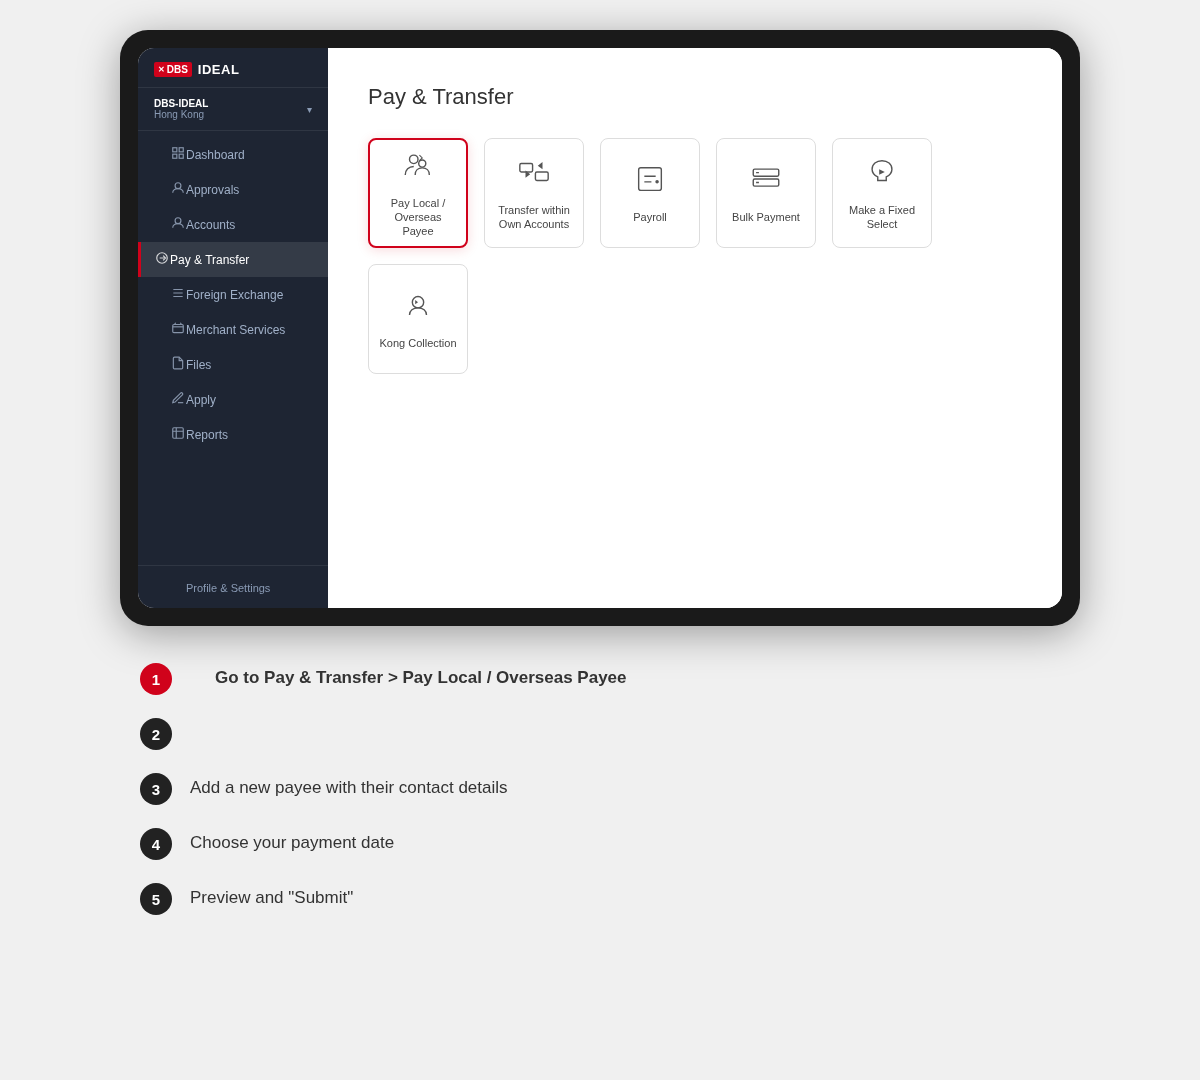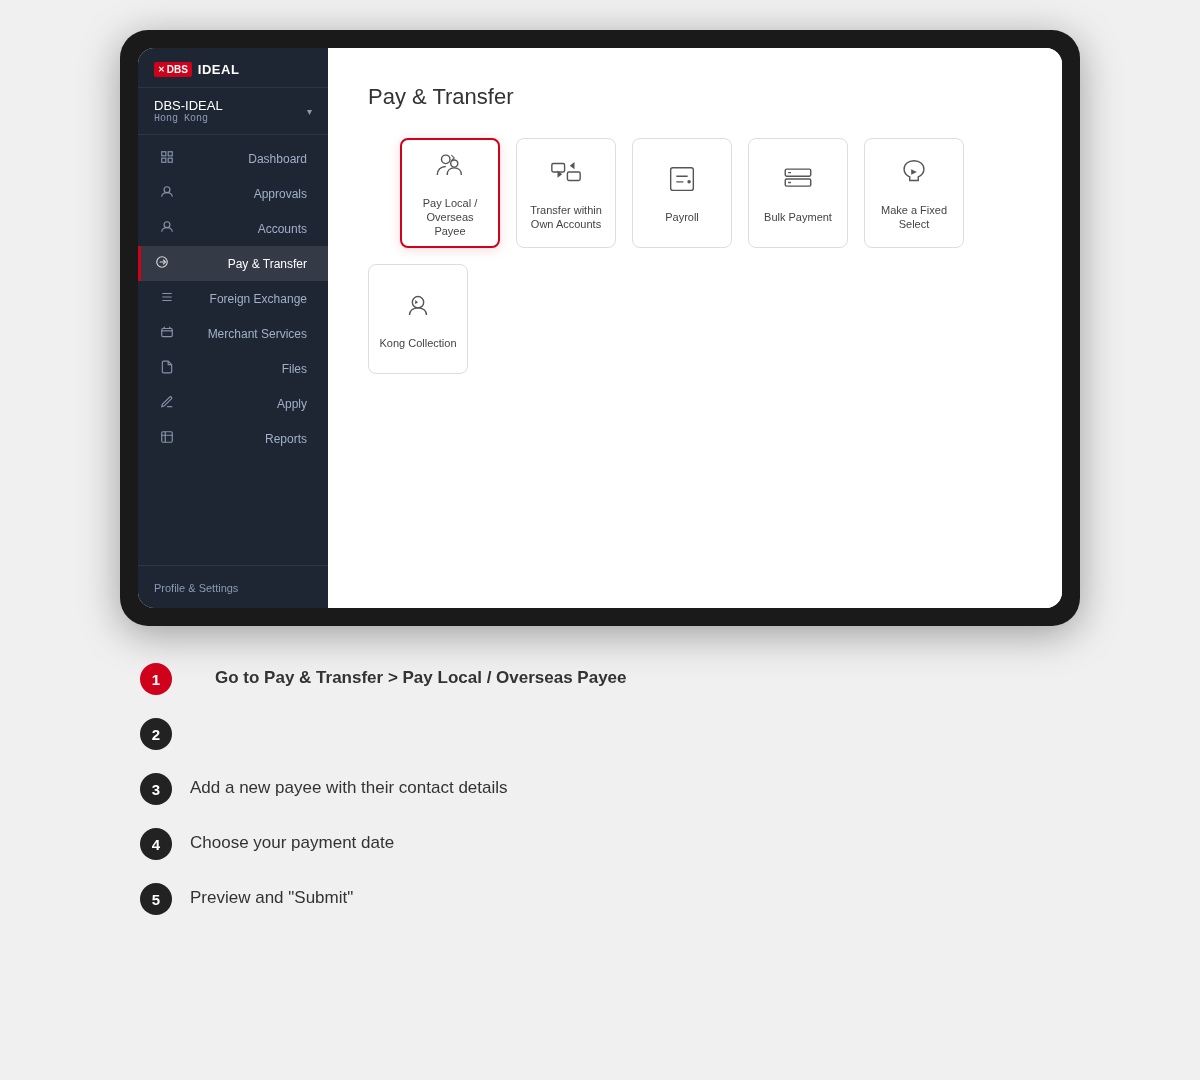--- a/index.html
+++ b/index.html
@@ -71,47 +71,44 @@
       display: flex;
       align-items: center;
       justify-content: space-between;
     }
     .account-info {
       display: flex;
       flex-direction: column;
     }
     .account-name {
       color: #fff;
-      font-size: 13px;
-      font-weight: 400;
+      font-size: 10px;
+      font-weight: 700;
     }
     .account-region {
       color: #8a9bb5;
       font-size: 10px;
-      font-family: Liberation Mono, monospace;
     }
     .chevron-down {
       color: #8a9bb5;
       font-size: 10px;
     }
     .sidebar-nav {
       flex: 1;
       padding: 6px 0;
       overflow-y: auto;
     }
     .nav-item {
       display: flex;
       align-items: center;
-      gap: 10px;
-      padding: 9px 21px;
+      padding: 9px 32px;
       color: #a0b0c8;
       font-size: 12px;
       cursor: pointer;
       transition: background 0.15s;
-      justify-content: space-between;
     }
     .nav-item.active {
       background: rgba(255,255,255,0.1);
       color: #fff;
       border-left: 3px solid #d0021b;
       padding-left: 13px;
     }
     .nav-item .nav-icon {
       font-size: 14px;
       width: 16px;
@@ -119,20 +116,21 @@
       opacity: 0.8;
     }
     .sidebar-footer {
       padding: 12px 16px;
       border-top: 1px solid rgba(255,255,255,0.08);
     }
     .profile-settings {
       color: #8a9bb5;
       font-size: 11px;
       cursor: pointer;
+      margin-left: 32px;
     }
 
     
     .main-content {
       flex: 1;
       background: #fff;
       padding: 36px 40px;
       overflow-y: auto;
     }
     .page-title {
@@ -157,21 +155,20 @@
       justify-content: center;
       gap: 10px;
       cursor: pointer;
       transition: box-shadow 0.15s;
       background: #fff;
       padding: 12px 8px;
     }
     .service-card.selected {
       border: 2px solid #d0021b;
       box-shadow: 0 2px 12px rgba(208,2,27,0.15);
-      margin-left: 32px;
     }
     .card-icon {
       font-size: 26px;
       color: #555;
       line-height: 1;
     }
     .card-label {
       font-size: 11px;
       color: #444;
       text-align: center;

